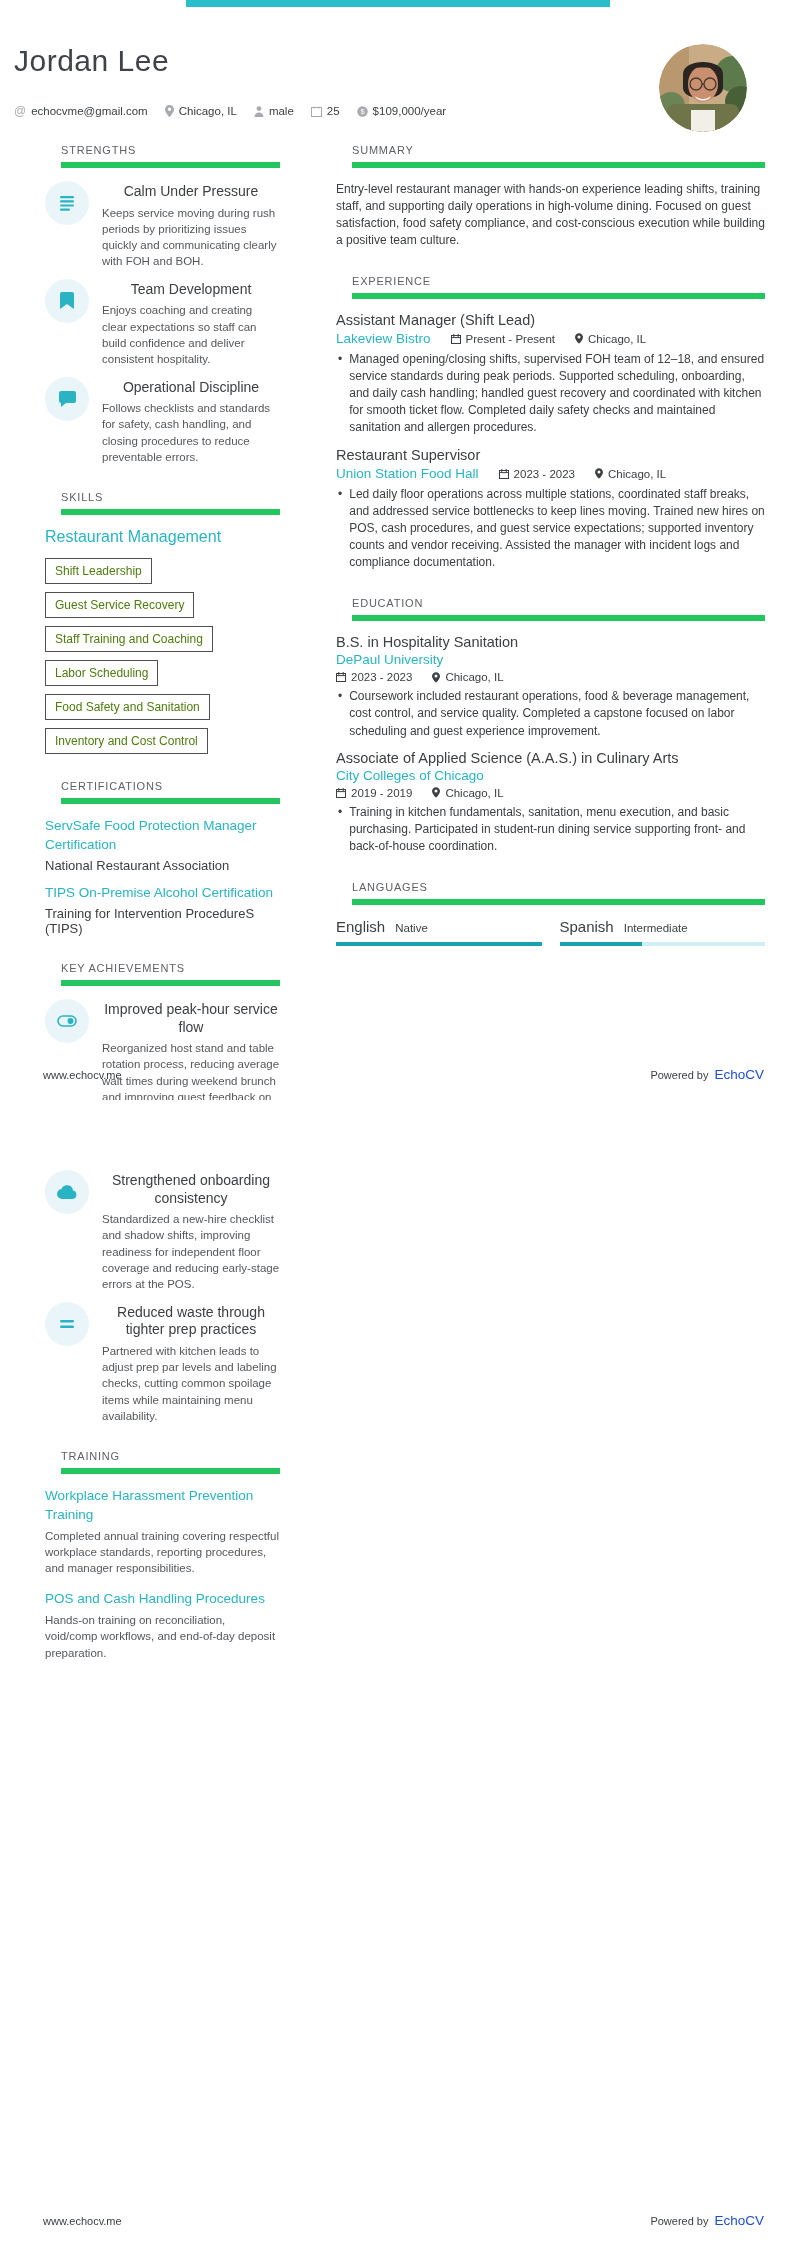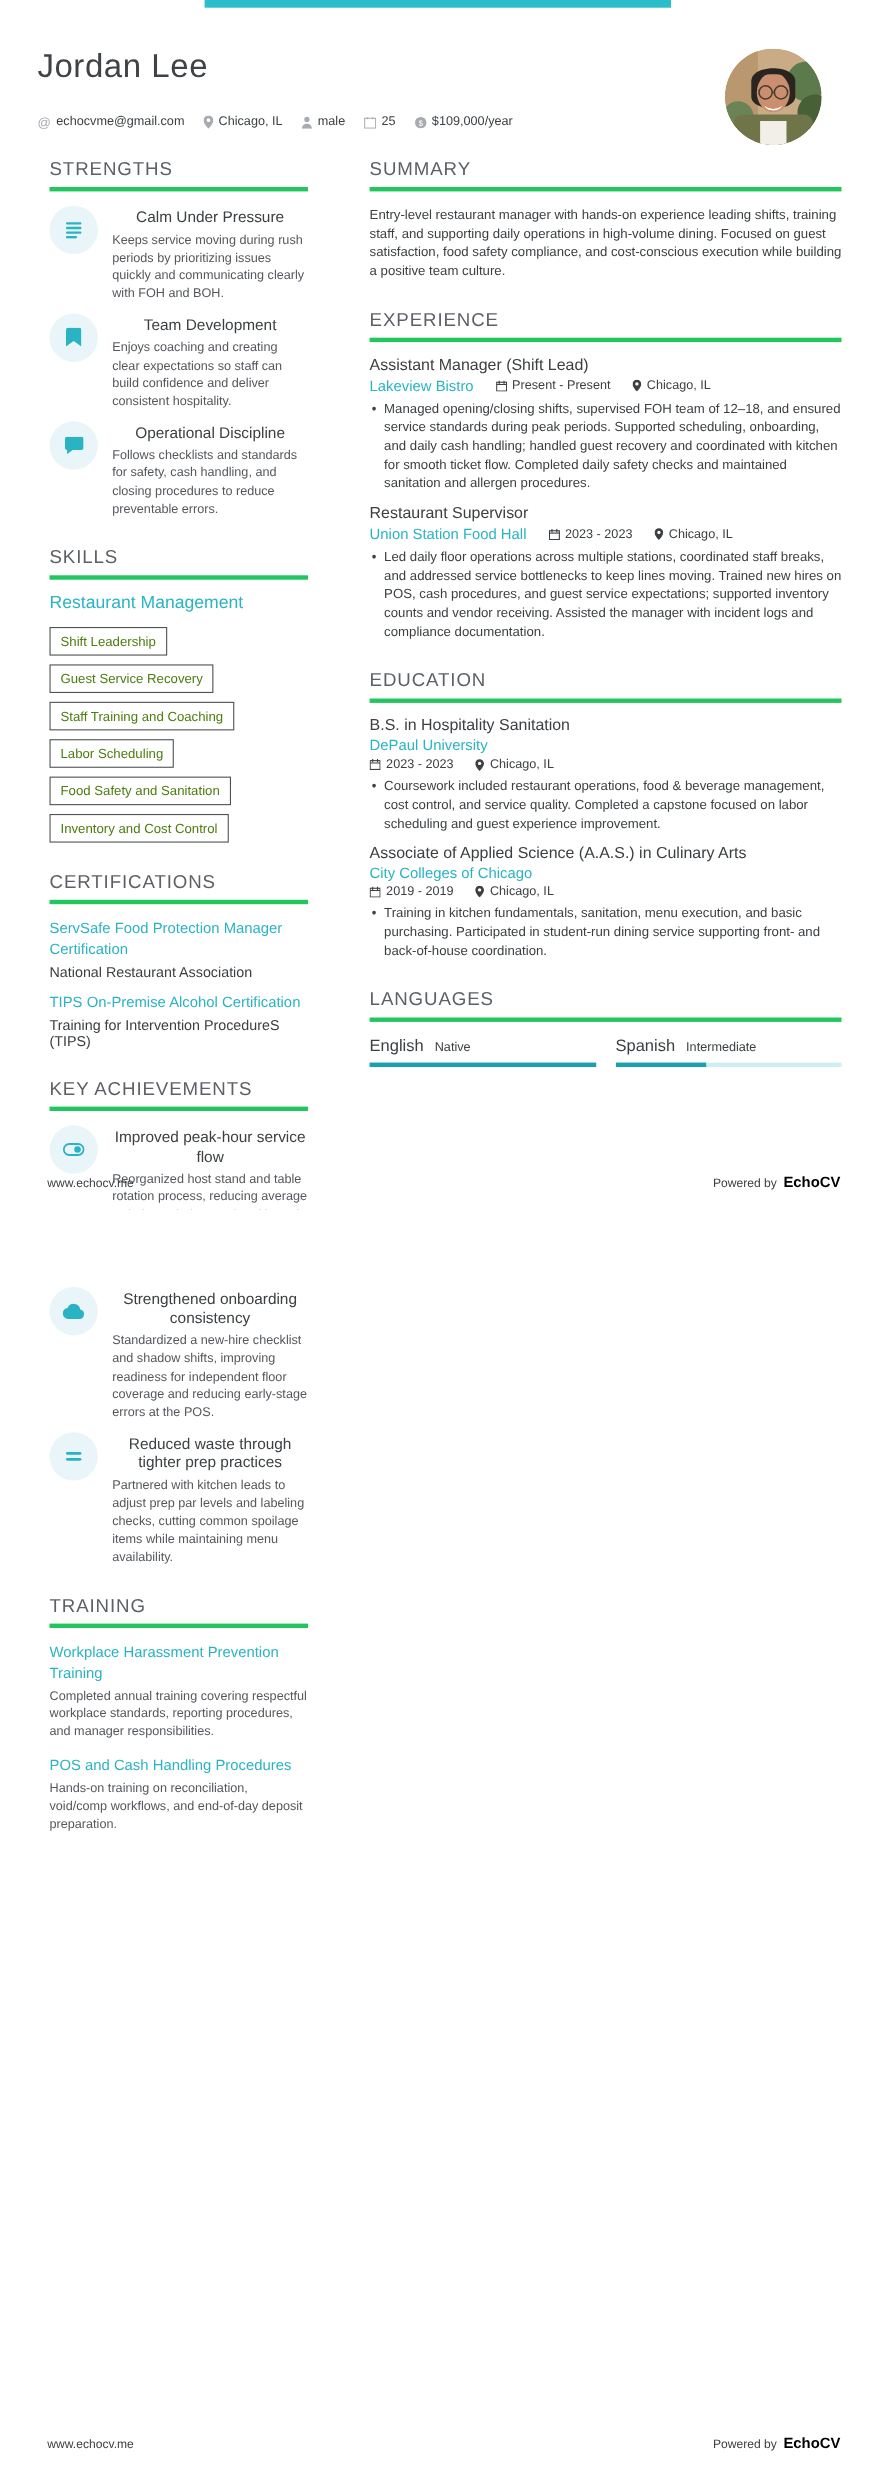--- a/index.html
+++ b/index.html
@@ -3,33 +3,33 @@
 <meta charset="utf-8">
 <style>
   html,body{margin:0;padding:0;background:#ffffff;}
   body{font-family:"Liberation Sans","DejaVu Sans",sans-serif;color:#3c4043;width:794px;}
   .page{width:794px;position:relative;background:#fff;overflow:hidden;}
   #page1{height:1100px;}
   #page2{height:1146px;}
   .accent-bar{position:absolute;top:0;left:186px;width:424px;height:7px;background:#2bbdca;}
 
   
-  .header{padding:44px 47px 0 34px;position:relative;}
+  .header{padding:44px 47px 0 14px;position:relative;}
   .name{font-size:30px;font-weight:400;color:#3f4347;letter-spacing:.5px;}
   .subtitle{font-size:15px;font-weight:500;color:#2ab4c3;margin-top:7px;}
   .contact{display:flex;align-items:center;gap:17px;margin-top:26px;font-size:11.5px;color:#3c4043;}
   .citem{display:flex;align-items:center;gap:5px;}
   .cicon{color:#a7abb0;font-size:12px;display:inline-flex;align-items:center;}
   .avatar{position:absolute;right:47px;top:44px;width:88px;height:88px;border-radius:50%;overflow:hidden;}
 
   
   .columns{display:flex;padding:0 29px 0 45px;margin-top:26px;}
   .col-left{width:235px;margin-right:56px;flex-shrink:0;}
   .col-right{flex:1;min-width:0;}
-  .sec-title{font-size:17px;color:#5d6166;letter-spacing:.8px;padding-bottom:6px;border-bottom:4px solid #22c55e;margin-bottom:13px;margin-top:26px;}
+  .sec-title{font-size:11px;color:#5d6166;letter-spacing:.8px;padding-bottom:6px;border-bottom:6px solid #22c55e;margin-bottom:13px;margin-top:26px;margin-left:16px;}
   .sec-title.first{margin-top:0;}
 
   
   .s-item{display:flex;margin-bottom:9px;}
   .s-icon{width:44px;height:44px;border-radius:50%;background:#e9f5f8;display:flex;align-items:center;justify-content:center;margin-right:13px;flex-shrink:0;}
   .s-body h4{margin:2px 0 4px;font-size:14px;font-weight:400;color:#3c4043;line-height:1.25;text-align:center;}
   .s-body p{margin:0;font-size:11.5px;color:#54585c;line-height:1.42;}
 
   
   .skill-group{font-size:16px;color:#2ab4c3;margin:2px 0 12px;font-weight:400;}
@@ -65,21 +65,21 @@
   .lang-line{display:flex;align-items:baseline;gap:10px;}
   .lang-name{font-size:15px;color:#3c4043;}
   .lang-level{font-size:11.5px;color:#3c4043;}
   .bar{height:4px;background:#cdeef2;margin-top:7px;position:relative;}
   .bar-fill{height:4px;background:#19a1b0;position:absolute;left:0;top:0;}
 
   
   .footer{position:absolute;left:43px;right:30px;bottom:18px;display:flex;justify-content:space-between;align-items:baseline;}
   .site{font-size:11px;color:#3c4043;}
   .powered{font-size:11px;color:#3c4043;display:flex;align-items:baseline;gap:6px;}
-  .brand{font-size:13.5px;color:#000000;font-weight:bold;}
+  .brand{font-size:13.5px;color:#1d4ed8;}
 
   
   .p2-left{width:235px;padding:70px 0 0 45px;}
   svg{display:block;}
 </style>
 </head>
 <body>
 
 <div class="page" id="page1">
   <div class="accent-bar"></div>

